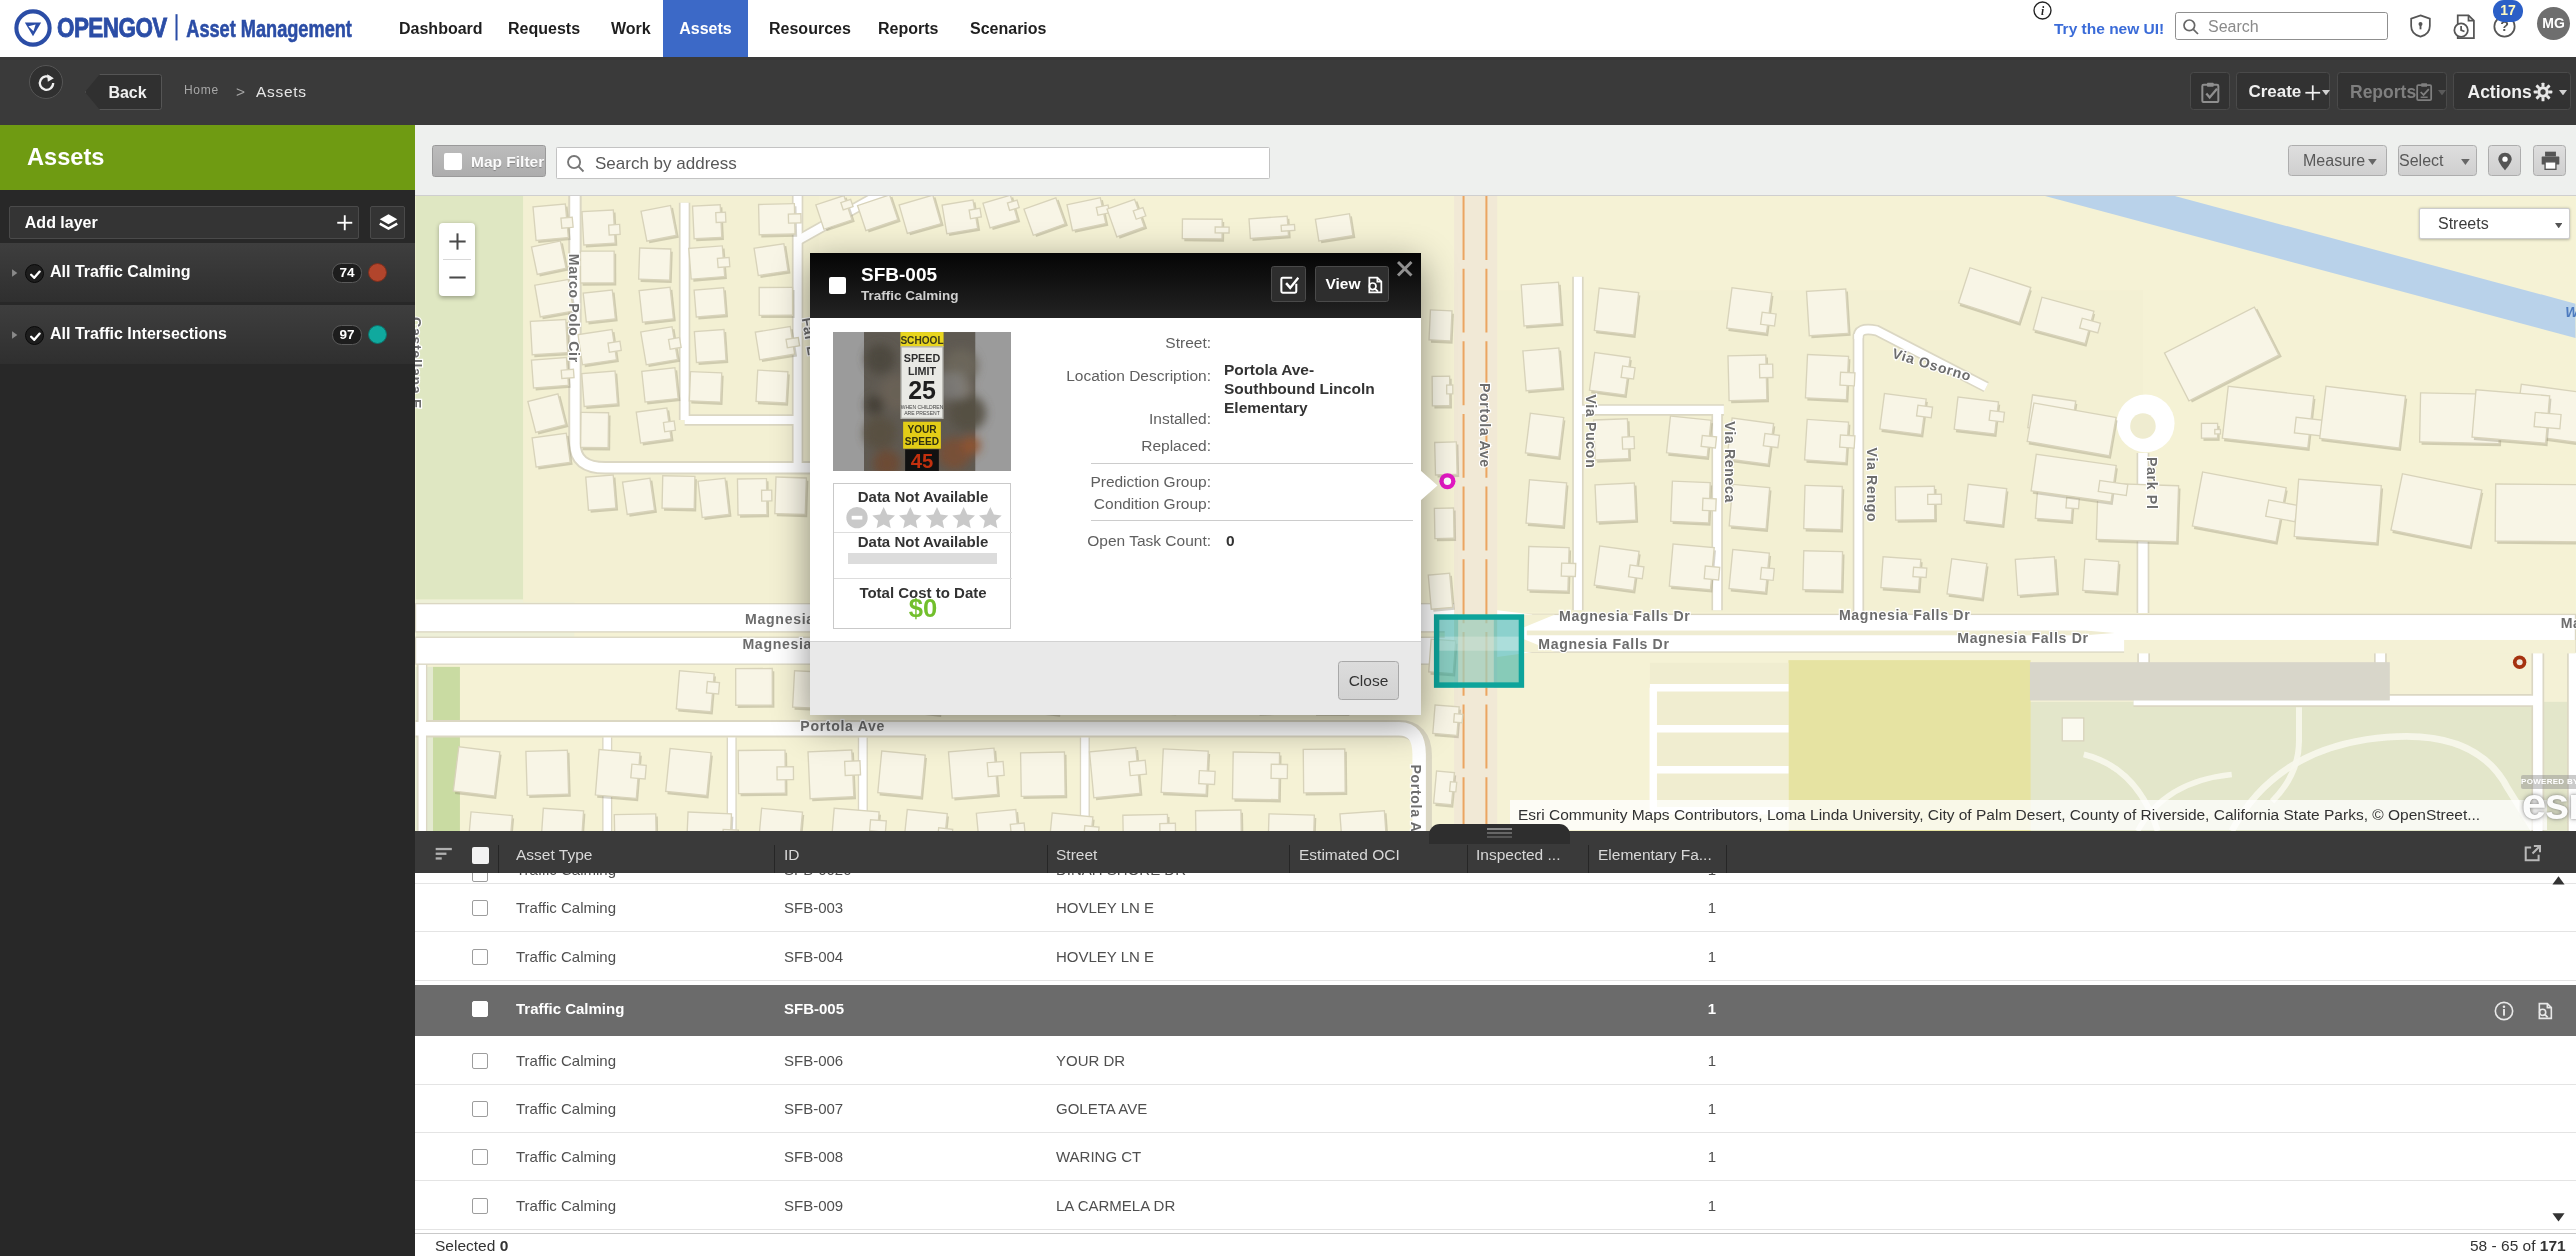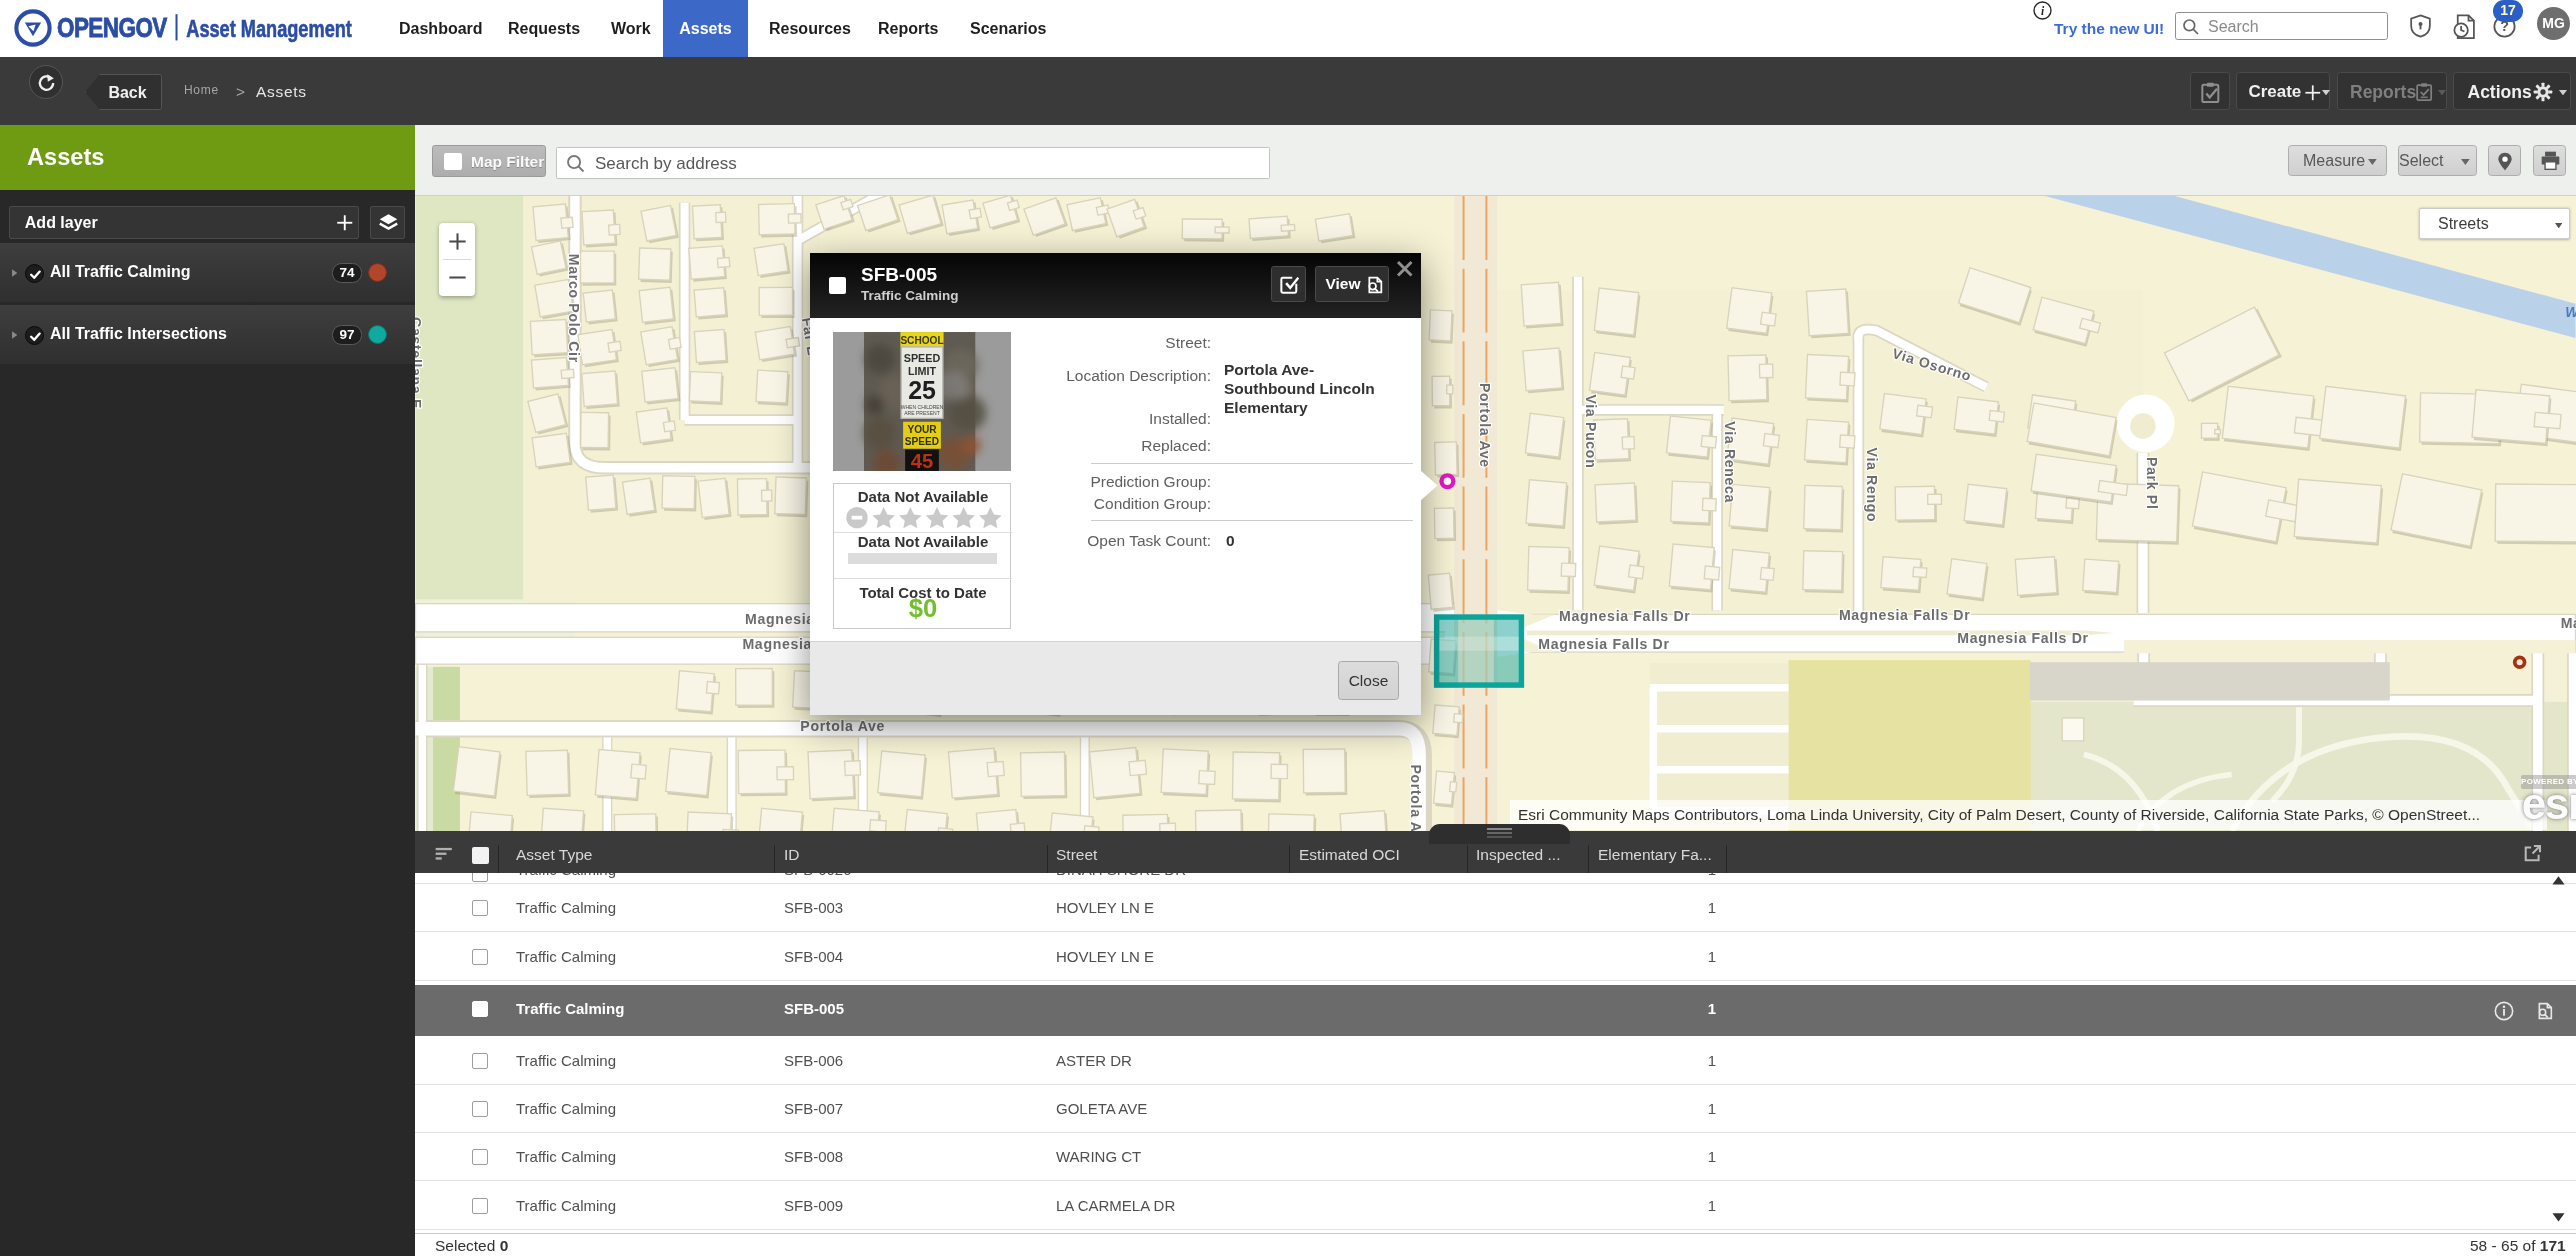--- a/index.html
+++ b/index.html
@@ -907,21 +907,21 @@
           <path d="M8 4 H20 L26 10 V26 H8 Z" fill="none" stroke="#e8e8e8" stroke-width="2.4"></path>
           <path d="M20 4 V10 H26" fill="none" stroke="#e8e8e8" stroke-width="2.4"></path>
           <circle cx="13" cy="17" r="4.6" fill="none" stroke="#e8e8e8" stroke-width="2.4"></circle>
           <line x1="16.2" y1="20.2" x2="20.5" y2="24.5" stroke="#e8e8e8" stroke-width="2.6"></line>
         </svg>
       </div>
       <div class="trow" style="top: 164px;">
         <div class="cb" style=""></div>
         <div class="td" style="left:101px;">Traffic Calming</div>
         <div class="td" style="left:369px;">SFB-006</div>
-        <div class="td" style="left:641px;">ASTER DR</div>
+        <div class="td" style="left:641px;">YOUR DR</div>
         <div class="td" style="left:1173px;width:128px;text-align:right;">1</div>
       </div>
       <div class="trow" style="top: 212px;">
         <div class="cb" style=""></div>
         <div class="td" style="left:101px;">Traffic Calming</div>
         <div class="td" style="left:369px;">SFB-007</div>
         <div class="td" style="left:641px;">GOLETA AVE</div>
         <div class="td" style="left:1173px;width:128px;text-align:right;">1</div>
       </div>
       <div class="trow" style="top: 260px;">

